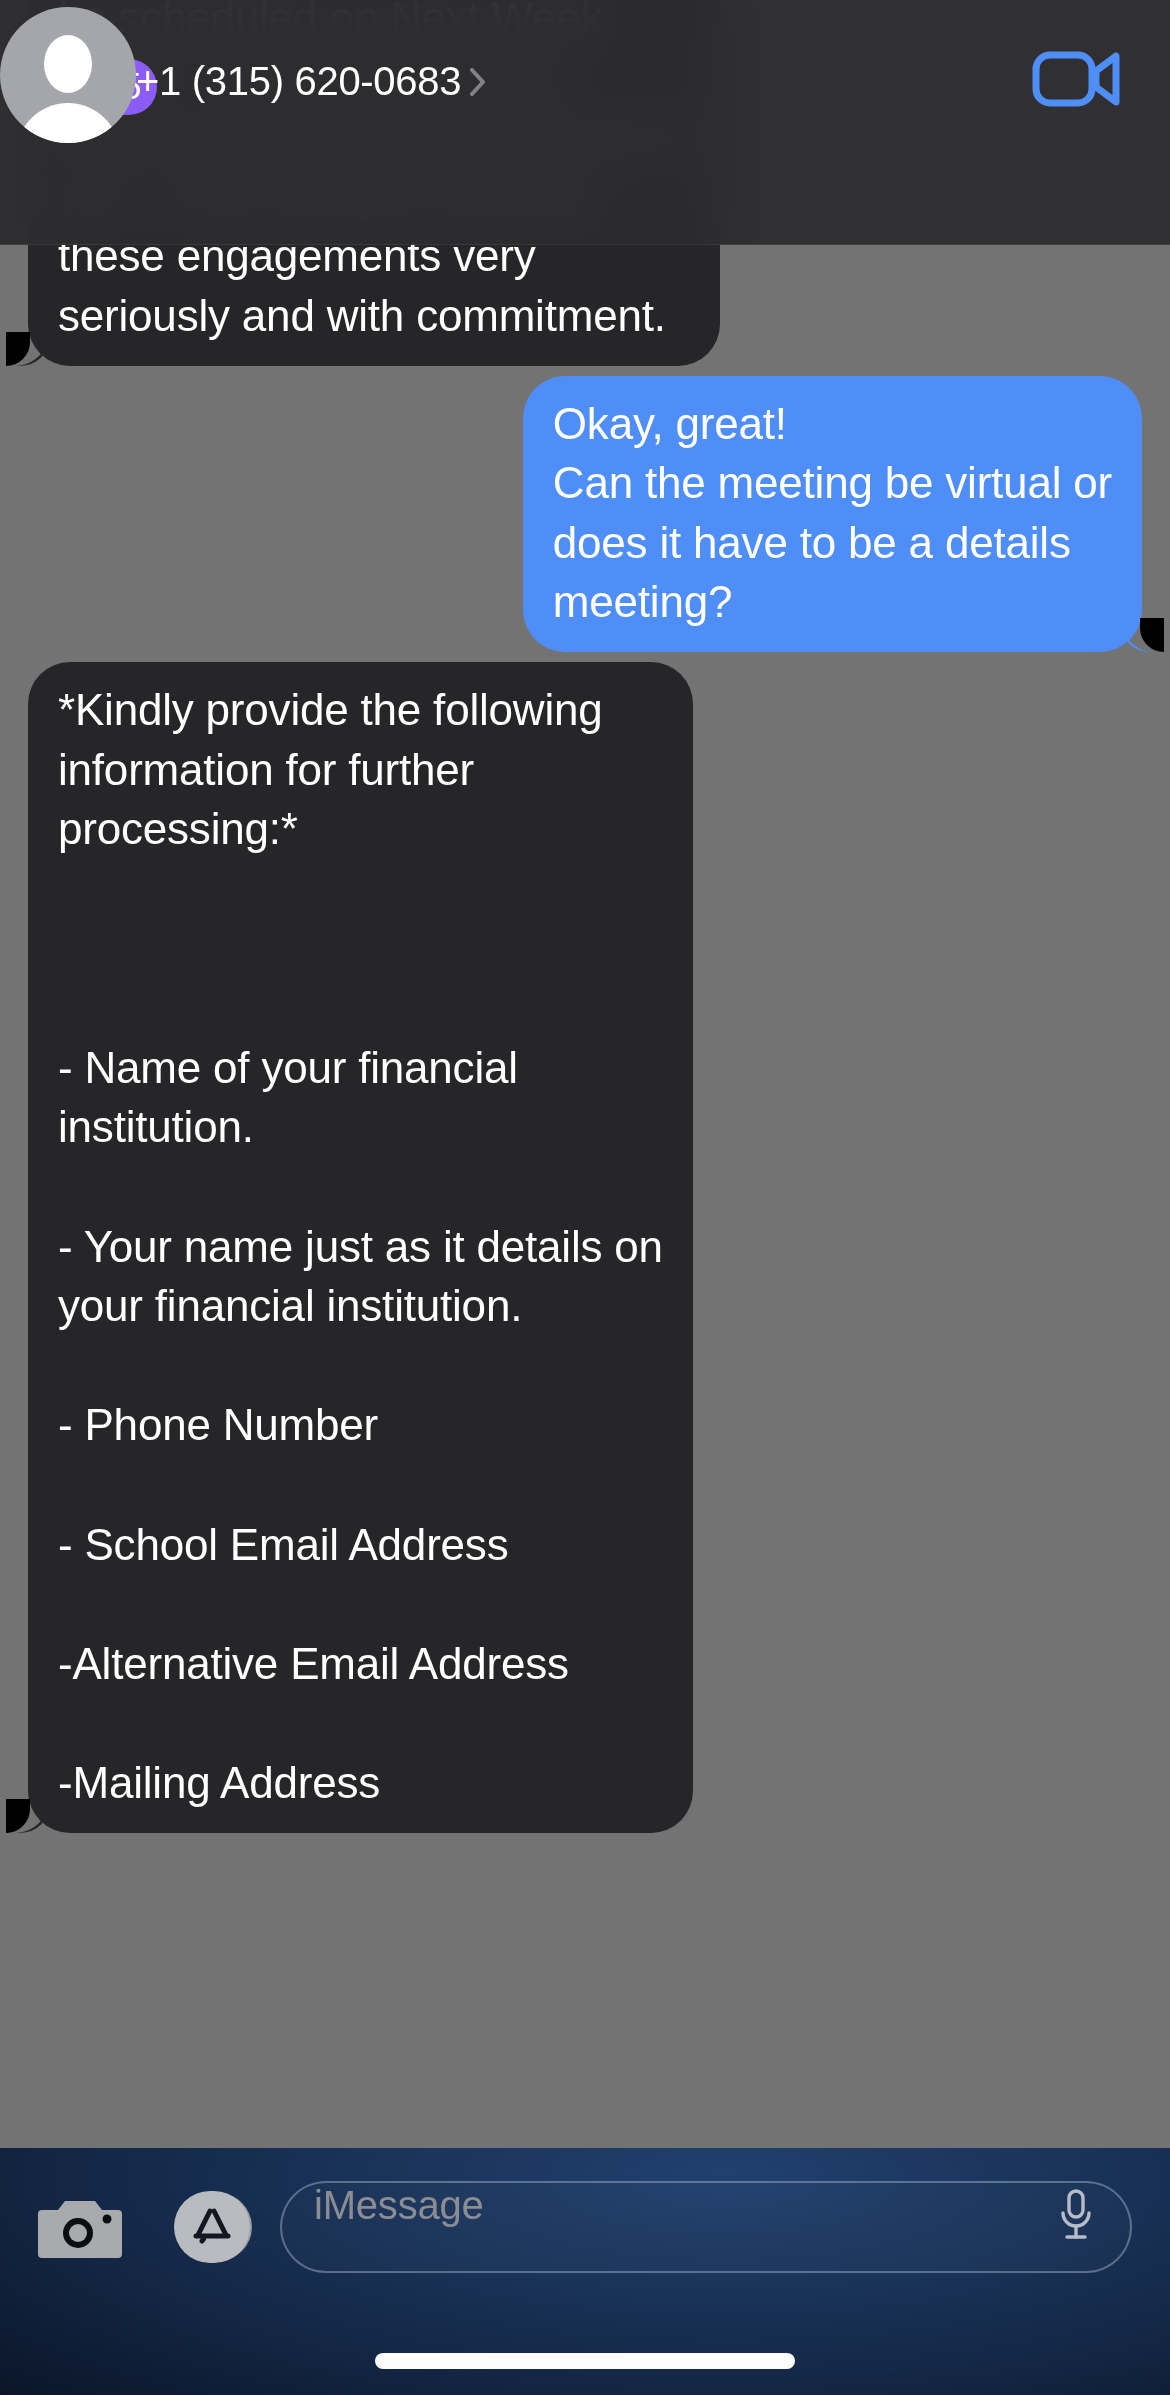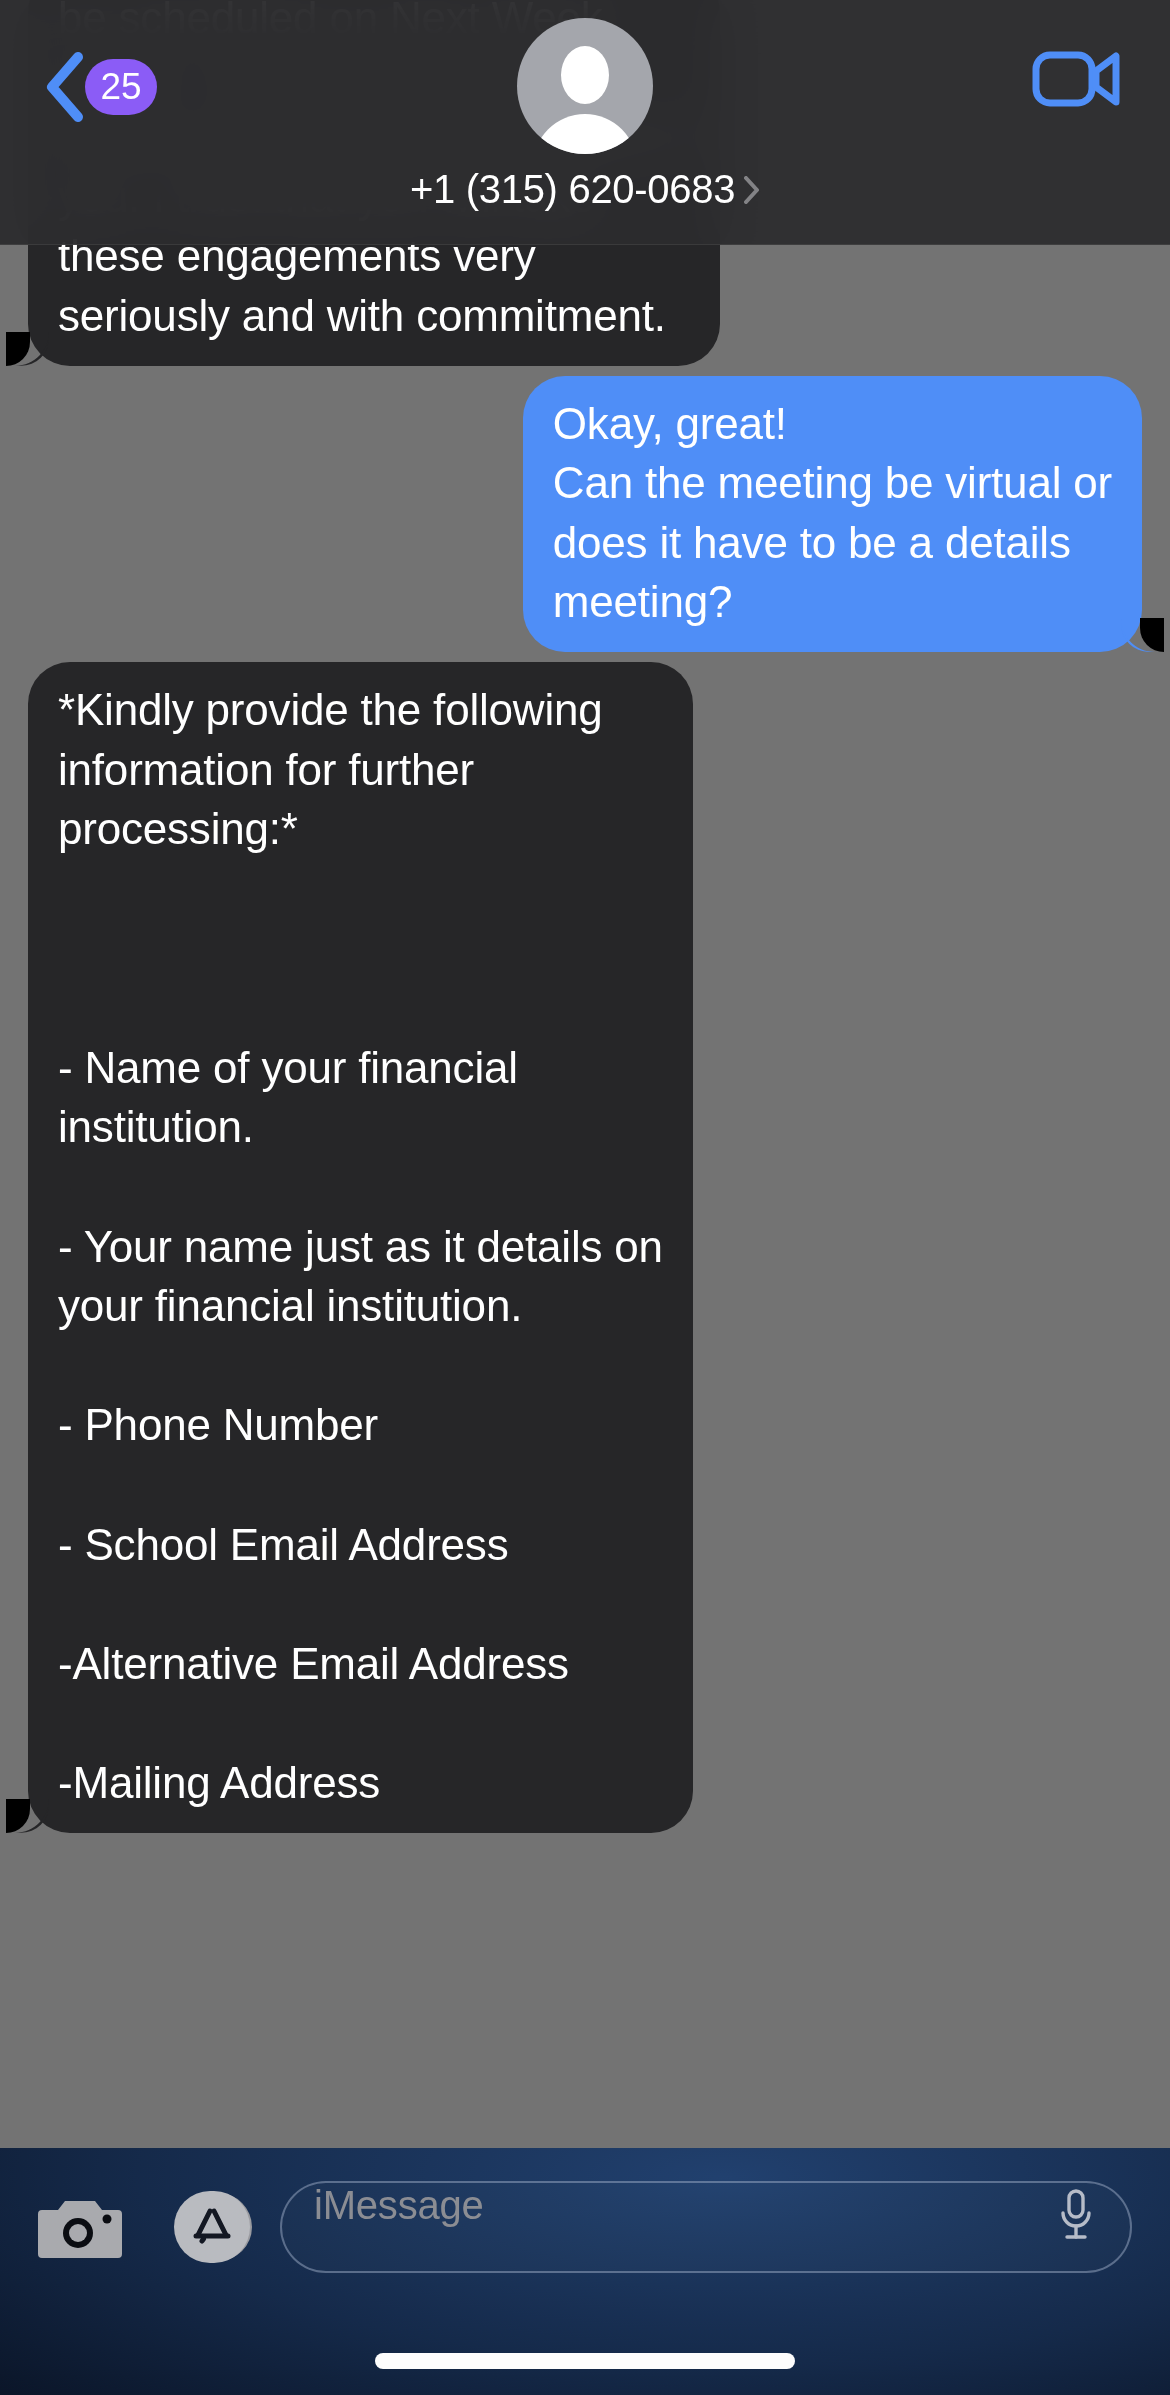--- a/index.html
+++ b/index.html
@@ -119,22 +119,22 @@
     color:#fff;
     font-size:37px;
     display:flex; align-items:center; justify-content:center;
     padding:16px 13px;
     margin-left:-2px;
   }
 
   #contact-block {
     position:absolute;
     left:0; top:0; width:1170px;
-    display:flex; flex-direction:column; align-items:center;
-    padding-top:18px;
+    display:flex; flex-direction:row; align-items:center;
+    padding-top:7px;
     cursor:pointer;
   }
 
   #avatar {
     width:136px; height:136px;
     border-radius:50%;
     background:#a4a6ac;
     position:relative;
     overflow:hidden;
   }

